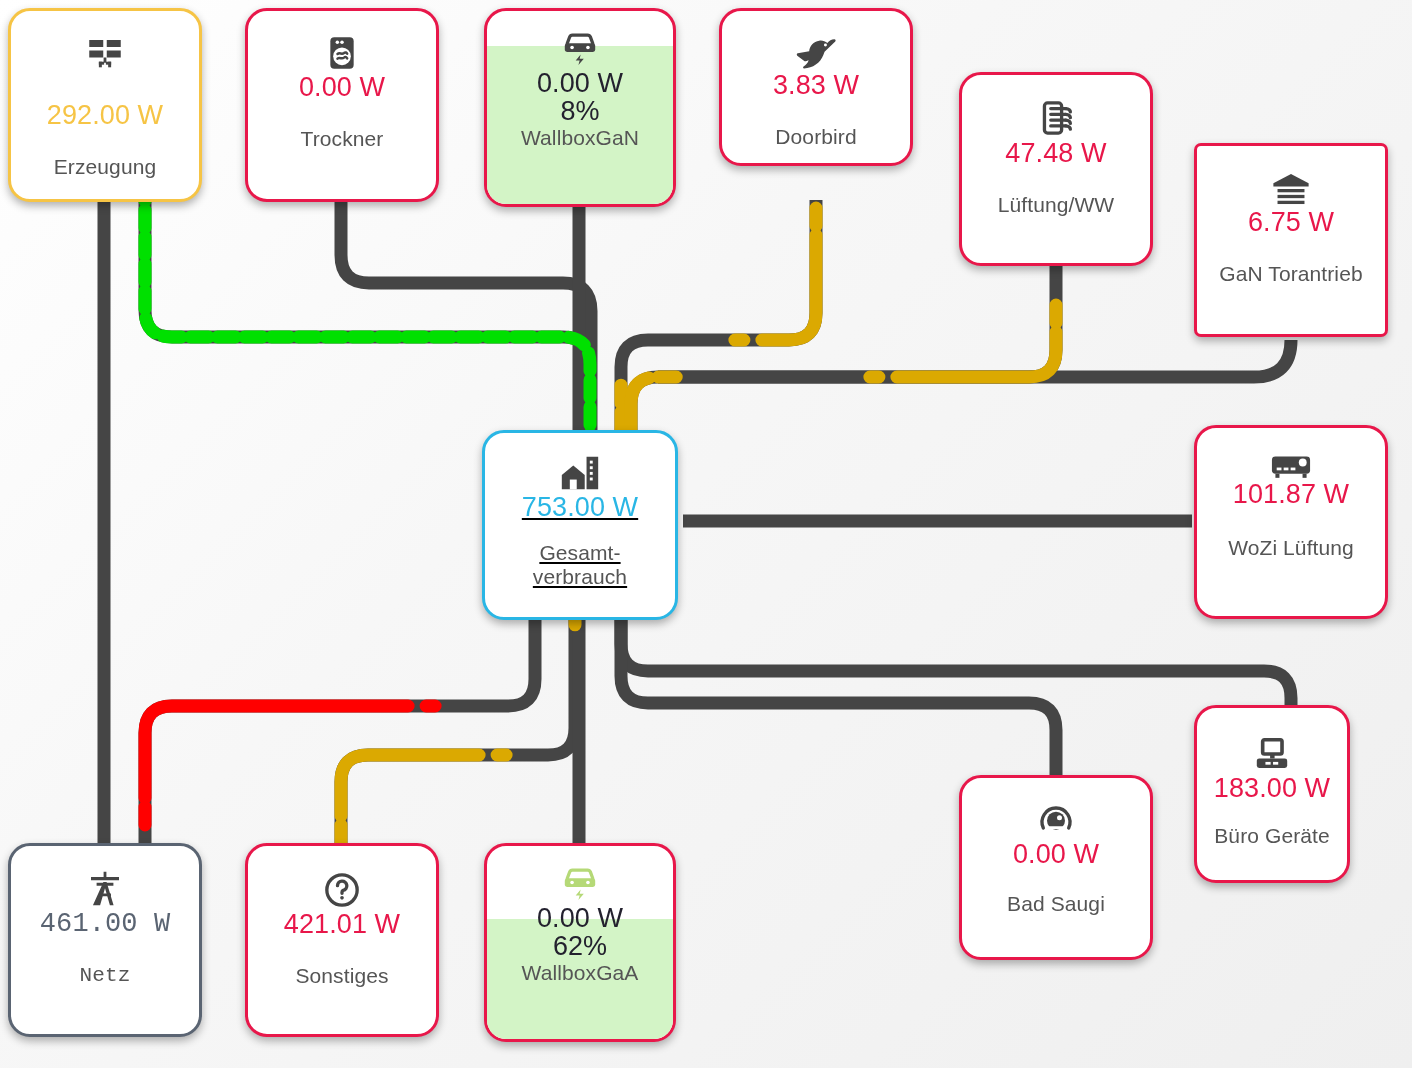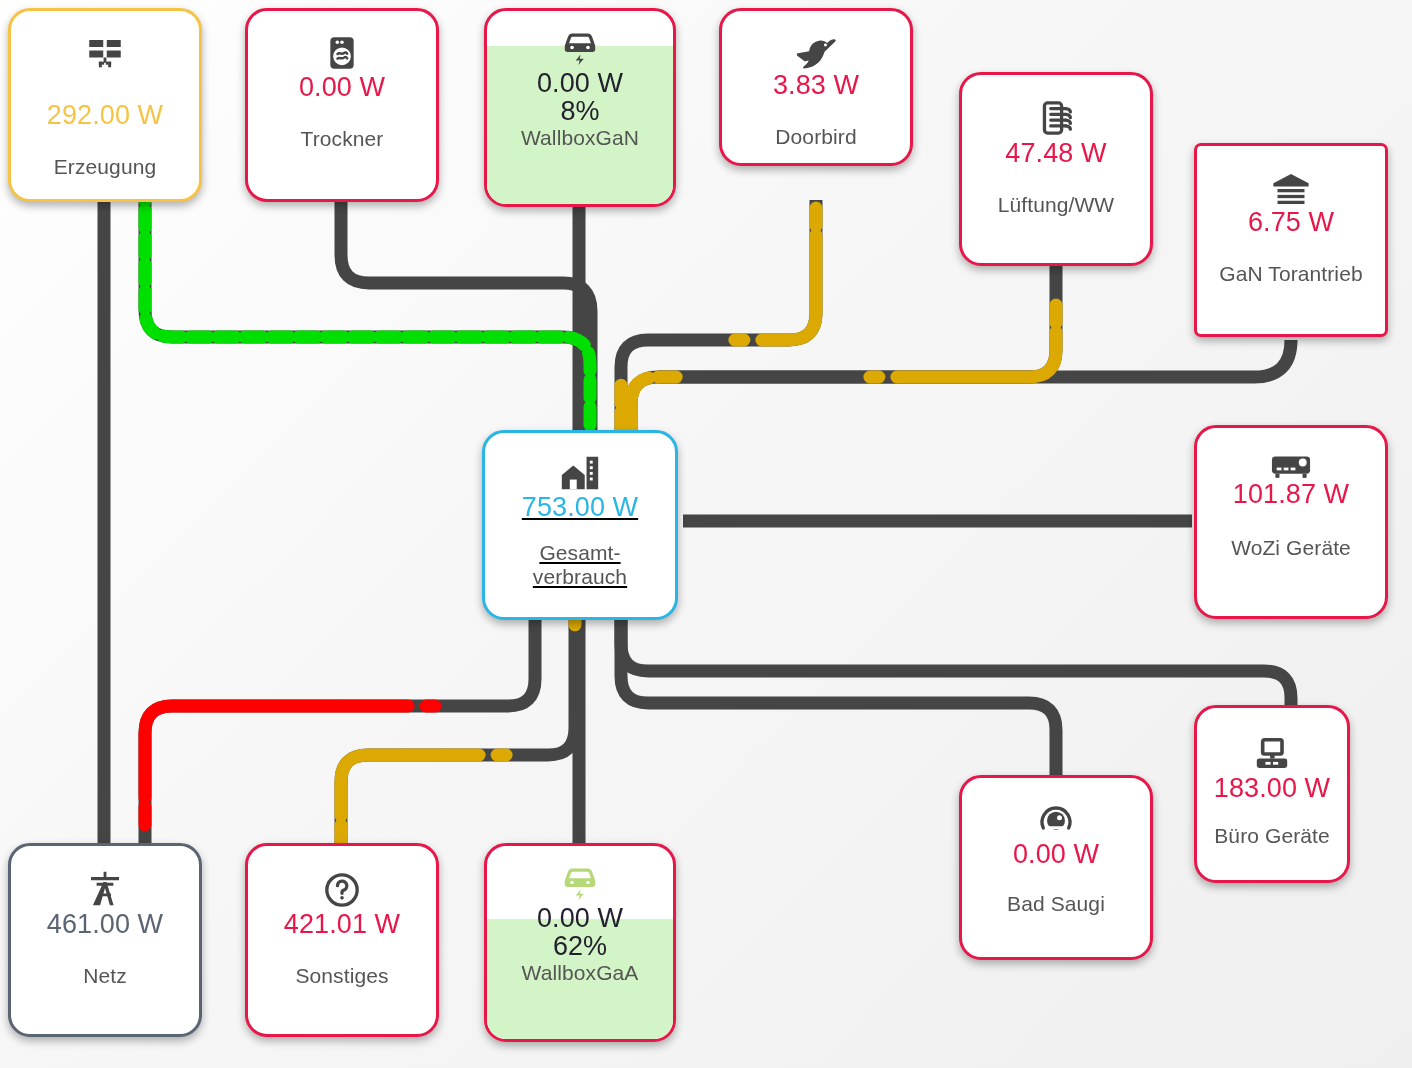--- a/index.html
+++ b/index.html
@@ -232,21 +232,21 @@
           <rect x="1.6" y="3.4" width="20.8" height="9.4" rx="1.9"></rect>
           <circle cx="18.4" cy="6.6" r="2.15" fill="#fff"></circle>
           <rect x="4.2" y="9.4" width="2.6" height="1.5" fill="#fff"></rect>
           <rect x="8" y="9.4" width="2.6" height="1.5" fill="#fff"></rect>
           <rect x="11.8" y="9.4" width="2.6" height="1.5" fill="#fff"></rect>
           <rect x="3.5" y="12.8" width="2.2" height="2.2"></rect>
           <rect x="18.3" y="12.8" width="2.2" height="2.2"></rect>
         </svg>
       </span>
       <div class="val">101.87 W</div>
-      <div class="lbl" style="margin-top:28px;">WoZi Geräte</div>
+      <div class="lbl" style="margin-top:28px;">WoZi Lüftung</div>
     </div>
   </div>
 
   <div class="card" style="left:1194px;top:705px;width:156px;height:178px;padding-top:28px;">
     <div class="content">
       <span class="icon">
         <svg width="42" height="38" viewBox="0 0 24 22" fill="#454545">
           <rect x="6.6" y="2.2" width="11.2" height="8.2" rx="1" fill="none" stroke="#454545" stroke-width="2.1"></rect>
           <rect x="10.9" y="10.4" width="2.6" height="2.6"></rect>
           <rect x="3.2" y="13" width="17.6" height="5.5" rx="1.4"></rect>
@@ -267,21 +267,21 @@
           <circle cx="12" cy="12.4" r="5.4" fill="#454545" stroke="none"></circle>
           <circle cx="14.1" cy="10.6" r="1.5" fill="#fff" stroke="none"></circle>
           <path d="M7.2 16.6h9.6" stroke="#fff" stroke-width="1.6" stroke-linecap="round"></path>
         </svg>
       </span>
       <div class="val">0.00 W</div>
       <div class="lbl" style="margin-top:24px;">Bad Saugi</div>
     </div>
   </div>
 
-  <div class="card grid" style="left:8px;top:843px;width:194px;height:194px;padding-top:22px;">
+  <div class="card grid" style="left:8px;top:843px;width:194px;height:194px;padding-top:22px;font-family:Liberation Mono, monospace;">
     <div class="content">
       <span class="icon">
         <svg width="42" height="42" viewBox="0 0 24 24" fill="#454545">
           <path d="M4 5.1h16v1.9H4z"></path>
           <path d="M7.2 8.4h9.6v1.8H7.2z"></path>
           <path d="M11.2 2.2h1.6v4.1h-1.6z"></path>
           <path d="M11.1 8h1.8l4 13.3h-2.1l-2.8-9.7-2.8 9.7H5.1z"></path>
           <path d="M8.6 14.6h6.8v1.6H8.6z"></path>
         </svg>
       </span>

